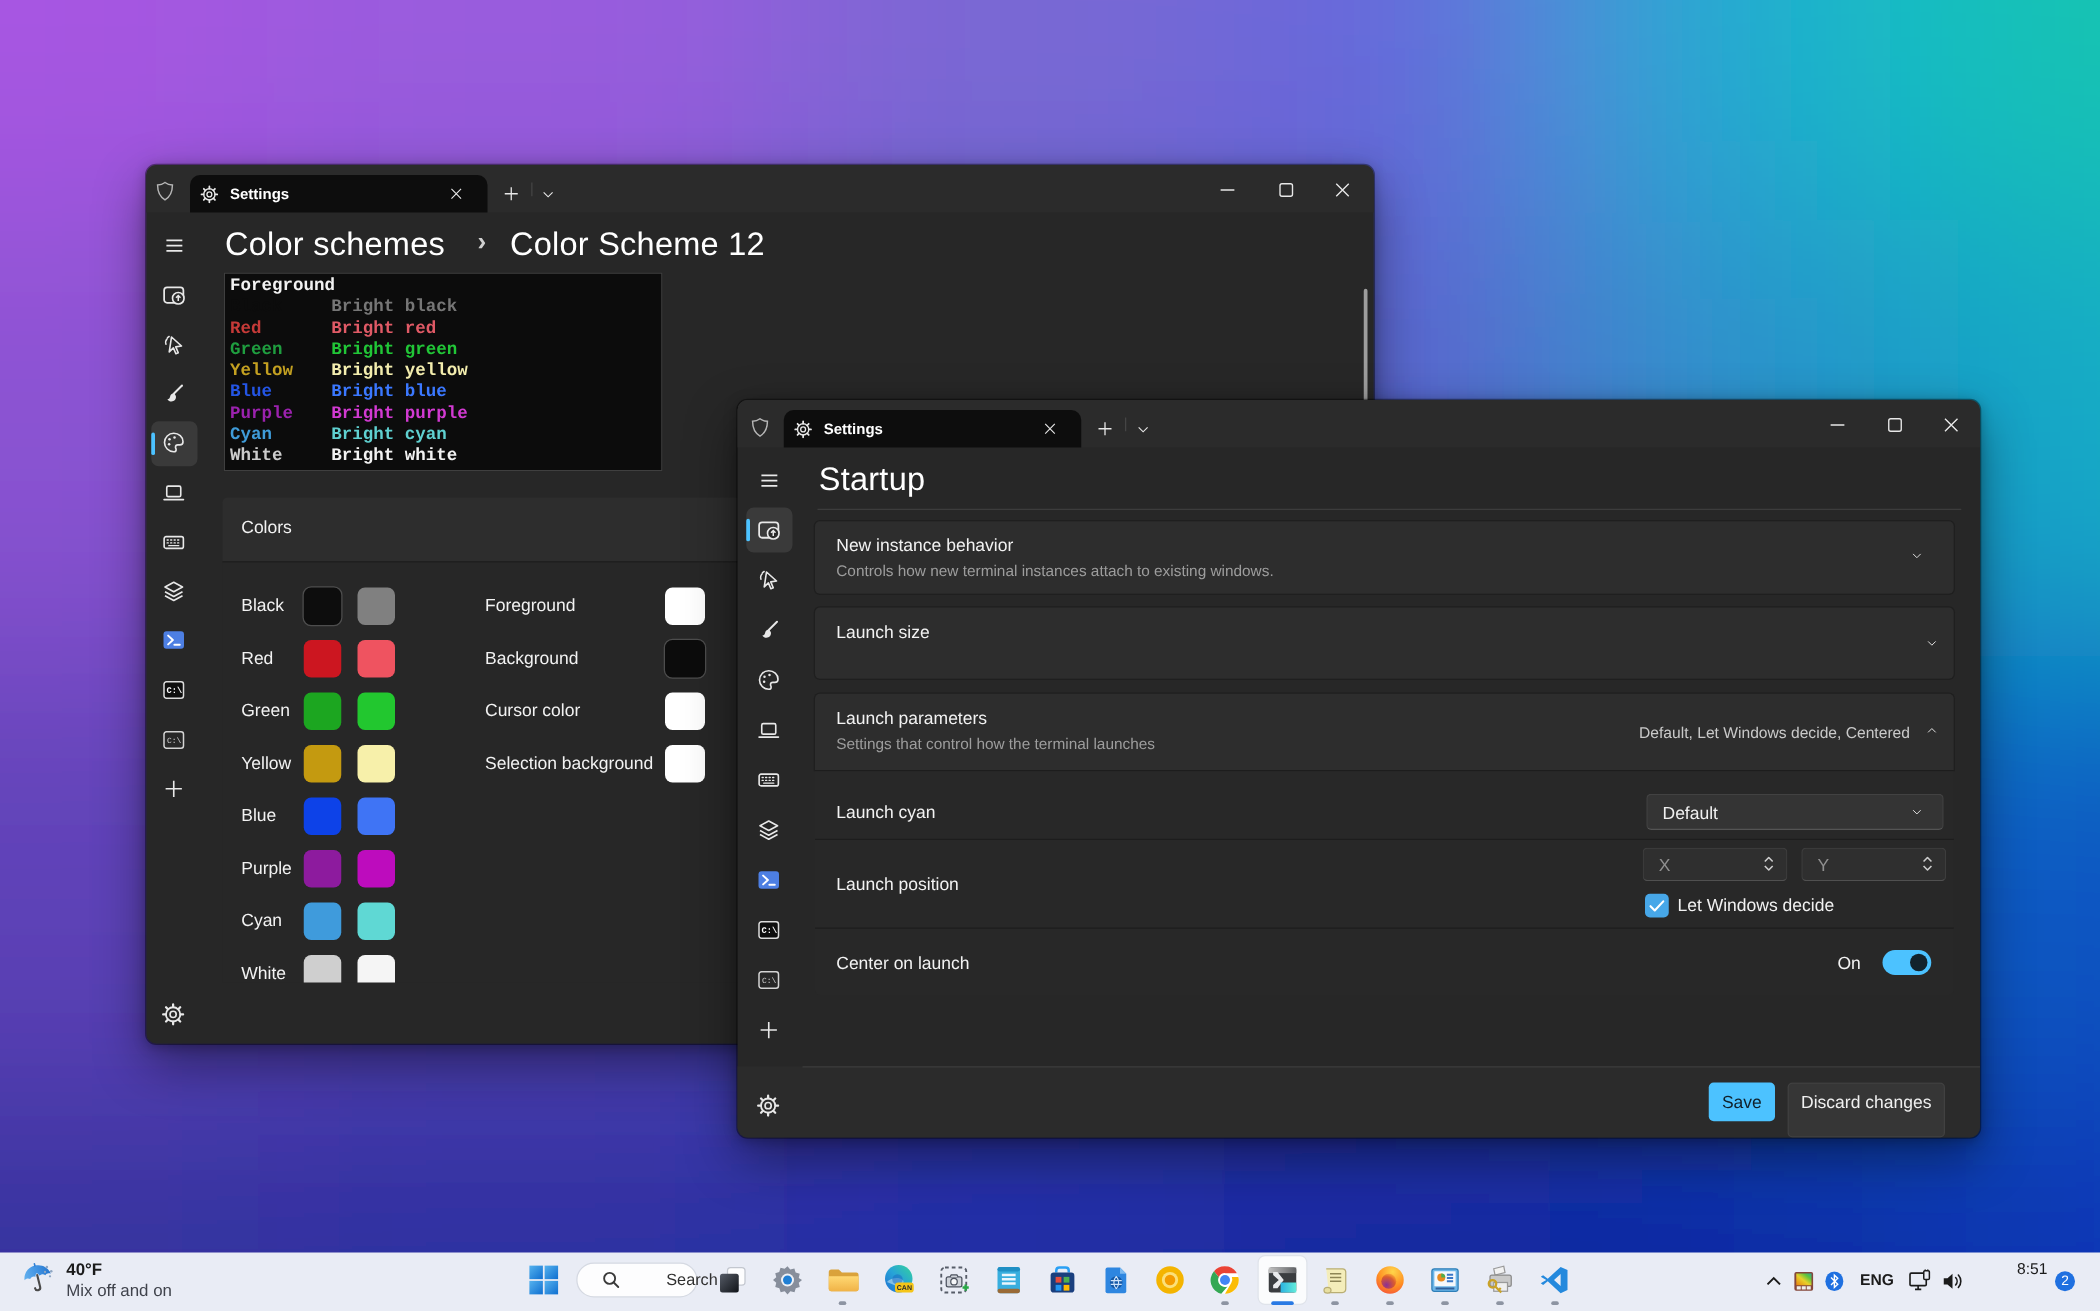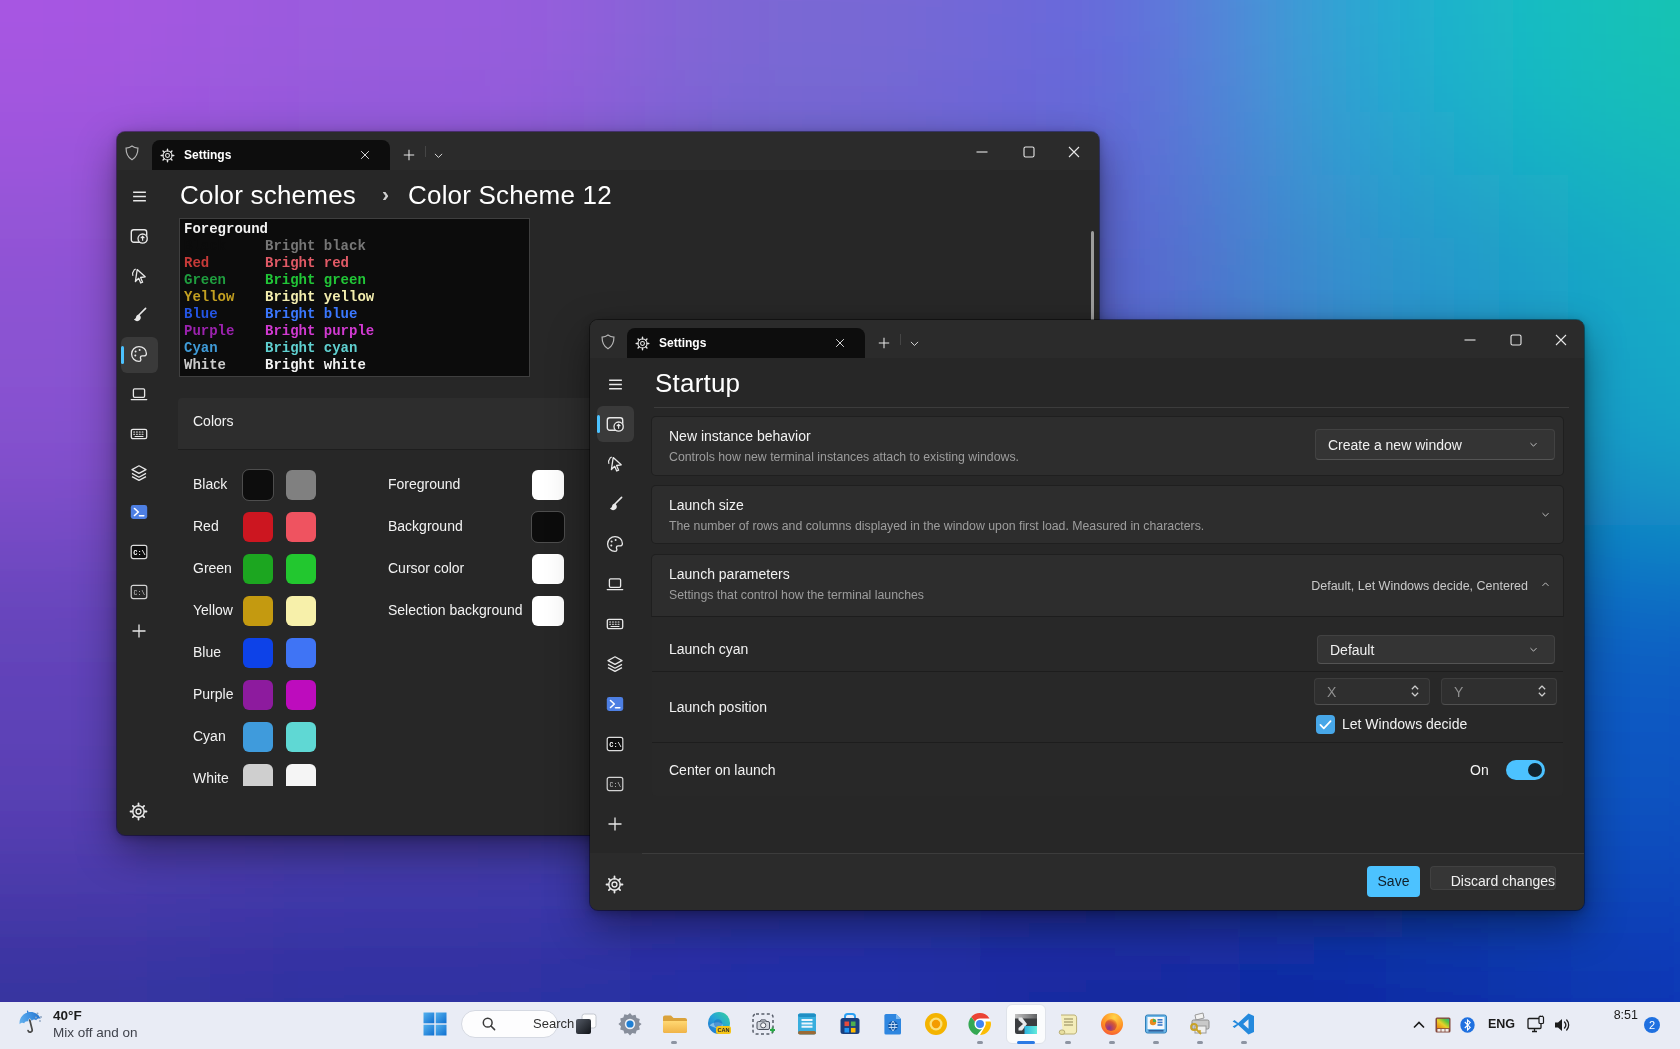--- a/index.html
+++ b/index.html
@@ -346,29 +346,25 @@
       <use href="#i-az"></use>
     </svg>
     <svg class="a" style="left:15px;top:494px;width:20px;height:20px">
       <use href="#i-plus"></use>
     </svg>
     <div class="h1" style="left:65px;top:48px">Startup</div>
     <div class="hr" style="left:64px;top:87px;width:915px"></div>
     <div class="card" style="left:62px;top:97px;width:911px;height:58px"></div>
     <div class="lbl" style="left:79px;top:108px">New instance behavior</div>
     <div class="dsc" style="left:79px;top:130px">Controls how new terminal instances attach to existing windows.</div>
-    <div class="dd" style="left:725px;top:109px;width:240px;height:31px">
-      <div class="ddt">Create a new window</div>
-    </div>
     <svg class="a" style="left:938px;top:119px;width:11px;height:11px">
       <use href="#i-chevd"></use>
     </svg>
     <div class="card" style="left:62px;top:166px;width:911px;height:57px"></div>
     <div class="lbl" style="left:79px;top:177px">Launch size</div>
-    <div class="dsc" style="left:79px;top:199px">The number of rows and columns displayed in the window upon first load. Measured in characters.</div>
     <svg class="a" style="left:950px;top:189px;width:11px;height:11px">
       <use href="#i-chevd"></use>
     </svg>
     <div class="card" style="left:62px;top:235px;width:911px;height:61px;border-radius:4px 4px 0 0"></div>
     <div class="lbl" style="left:79px;top:246px">Launch parameters</div>
     <div class="dsc" style="left:79px;top:268px">Settings that control how the terminal launches</div>
     <div class="a" style="right:56px;top:259px;font-size:12.5px;color:#c9c9c9;white-space:nowrap">Default, Let Windows decide, Centered</div>
     <svg class="a" style="left:950px;top:259px;width:11px;height:11px">
       <use href="#i-chevu"></use>
     </svg>
@@ -400,21 +396,21 @@
       <use href="#i-check"></use>
     </svg>
     <div class="lbl" style="left:752px;top:396px">Let Windows decide</div>
     <div class="lbl" style="left:79px;top:442px">Center on launch</div>
     <div class="lbl" style="left:880px;top:442px">On</div>
     <div class="a" style="left:916px;top:440px;width:39px;height:20px;border-radius:10px;background:#4cc2ff"></div>
     <div class="a" style="left:938px;top:443px;width:14px;height:14px;border-radius:7px;background:#12222c"></div>
     <div class="a" style="left:0;top:533px;width:994px;height:57px;background:#2b2b2b;border-radius:0 0 8px 8px"></div>
     <div class="hr" style="left:52px;top:533px;width:942px;background:#3c3c3c"></div>
     <div class="a" style="left:777px;top:546px;width:53px;height:31px;background:#4cc2ff;border-radius:4px;color:#10202a;font-size:14px;text-align:center;line-height:31px">Save</div>
-    <div class="a" style="left:840px;top:546px;width:126px;height:24px;background:#363636;border:1px solid rgba(255,255,255,.06);border-radius:4px;color:#f0f0f0;font-size:14px;text-align:right;line-height:29px">Discard changes</div>
+    <div class="a" style="left:840px;top:546px;width:126px;height:44px;background:#363636;border:1px solid rgba(255,255,255,.06);border-radius:4px;color:#f0f0f0;font-size:14px;text-align:center;line-height:29px">Discard changes</div>
     <svg class="a" style="left:15px;top:555px;width:19px;height:19px">
       <use href="#i-gear"></use>
     </svg>
   </div>
 <div class="tb"></div>
 <svg class="a" style="left:16px;top:1009px;width:30px;height:30px" viewBox="0 0 30 30">
 <g transform="rotate(-14 14 12)">
 <path d="M14 3.2C8 3.2 3.6 7.6 3.2 12.6c1.4-1.2 3.4-1.2 4.6.2 1-1.5 3-1.8 4.4-.7.4-1.7 1.4-2.6 1.8-2.6s1.4.9 1.8 2.6c1.4-1.1 3.4-.8 4.4.7 1.2-1.4 3.2-1.4 4.6-.2C24.4 7.6 20 3.2 14 3.2z" fill="url(#ug)"></path>
 <path d="M14 3.4v-1.6" stroke="#2f7fd6" stroke-width="1.3" stroke-linecap="round"></path>
 <path d="M14 11v9.8a2.1 2.1 0 0 1-4.2 0" fill="none" stroke="#4a4a4a" stroke-width="1.7" stroke-linecap="round"></path>

